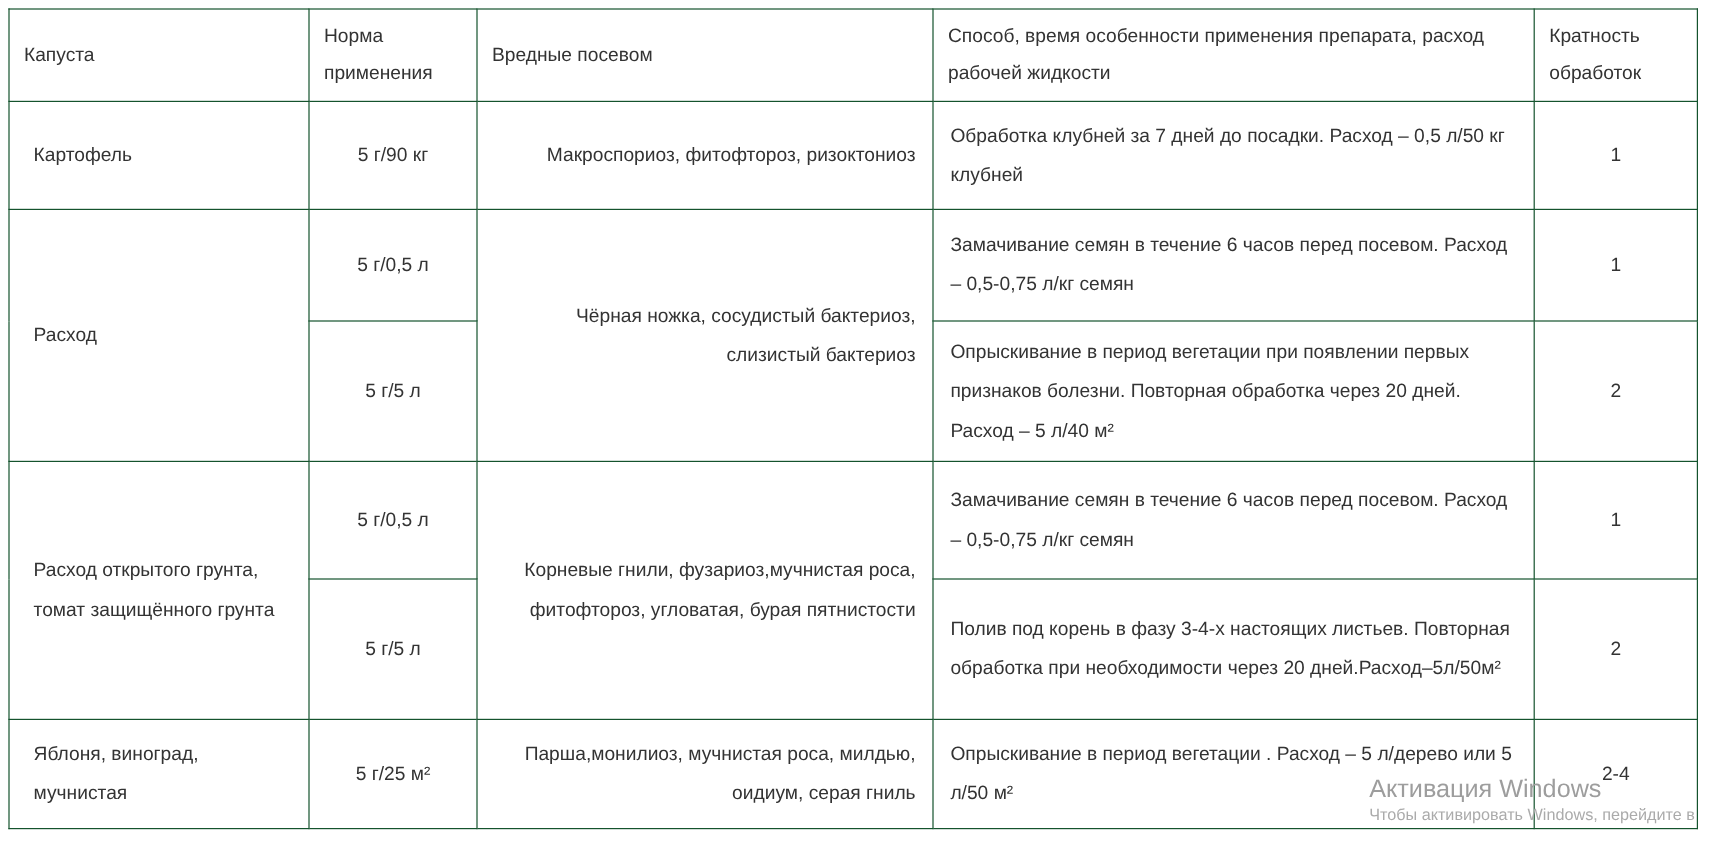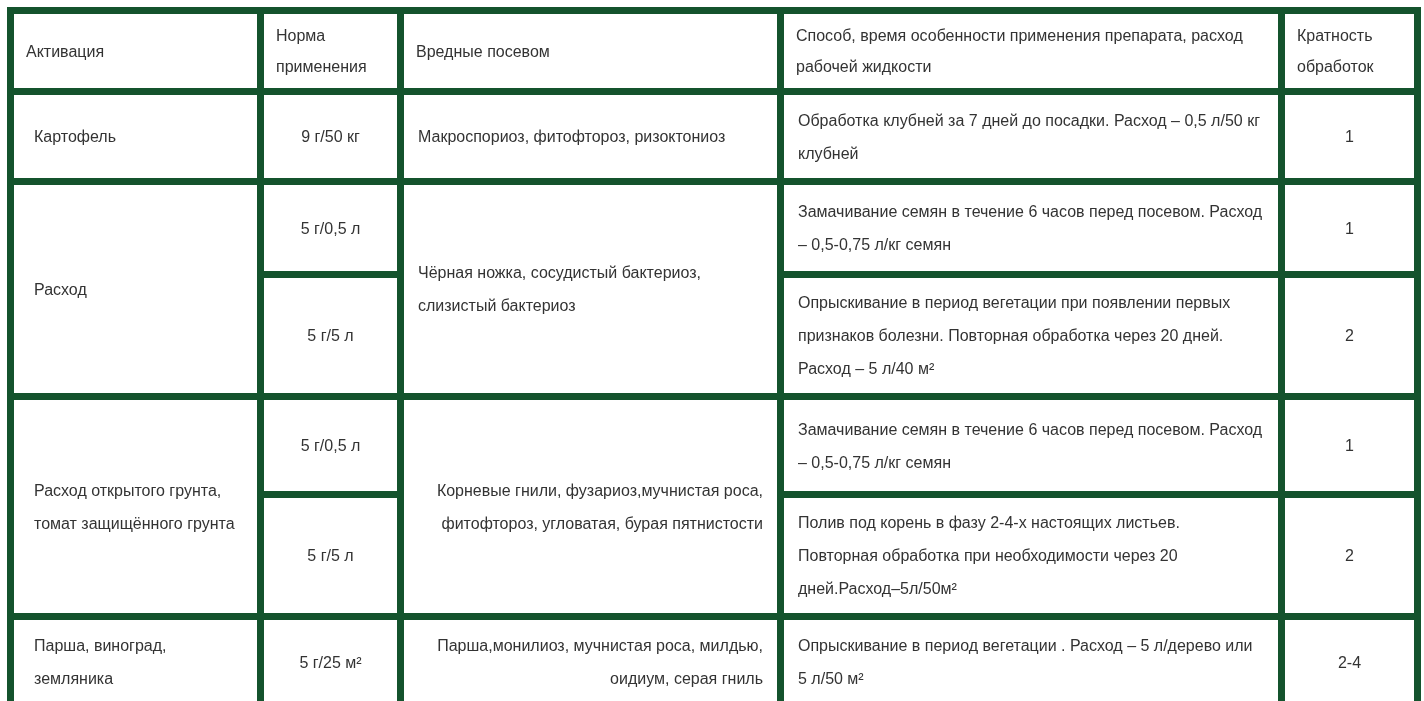--- a/index.html
+++ b/index.html
@@ -22,36 +22,36 @@
     top: 7px;
     border-collapse: collapse;
     table-layout: fixed;
     width: 1407px;
     font-size: 16px;
     line-height: 33px;
     color: #333333;
   }
   table.usage-table th,
   table.usage-table td {
-    border: 7px solid #14532d;
+    border: 1px solid #14532d;
     vertical-align: middle;
     font-weight: normal;
     overflow: hidden;
   }
   
   th.hdr {
     text-align: left;
     padding: 6px 12px;
     line-height: 31px;
   }
   
   td.c-crop   { padding: 6px 20px; }
   td.c-rate   { text-align: center; padding: 6px 8px;  }
   td.c-pests  { padding: 6px 14px; }
-  td.c-pests.al-center { text-align: left; }
+  td.c-pests.al-center { text-align: right; }
   td.c-pests.al-left   { text-align: right;   }
   td.c-method { text-align: left;   padding: 8px 14px; }
   td.c-times  { text-align: center; padding: 6px 8px;  }
   
   tr.h77  { height: 77px;  }
   tr.h90  { height: 90px;  }
   tr.h93  { height: 93px;  }
   tr.h117 { height: 117px; }
   tr.h98  { height: 98px;  }
   tr.h91  { height: 91px;  }
@@ -83,32 +83,32 @@
   <table class="usage-table">
     <colgroup>
       <col style="width:250px">
       <col style="width:140px">
       <col style="width:380px">
       <col style="width:501px">
       <col style="width:136px">
     </colgroup>
     <thead>
       <tr class="h77">
-        <th class="hdr">Активация</th>
+        <th class="hdr">Капуста</th>
         <th class="hdr">Норма применения</th>
         <th class="hdr">Вредные посевом</th>
         <th class="hdr">Способ, время особенности применения препарата, расход рабочей жидкости</th>
         <th class="hdr">Кратность обработок</th>
       </tr>
     </thead>
     <tbody>
 
       <tr class="h90">
         <td class="c-crop">Картофель</td>
-        <td class="c-rate">9 г/50 кг</td>
+        <td class="c-rate">5 г/90 кг</td>
         <td class="c-pests al-center">Макроспориоз, фитофтороз, ризоктониоз</td>
         <td class="c-method">Обработка клубней за 7 дней до посадки. Расход – 0,5 л/50 кг клубней</td>
         <td class="c-times">1</td>
       </tr>
 
       <tr class="h93">
         <td class="c-crop" rowspan="2">Расход</td>
         <td class="c-rate">5 г/0,5 л</td>
         <td class="c-pests al-center" rowspan="2">Чёрная ножка, сосудистый бактериоз, слизистый бактериоз</td>
         <td class="c-method">Замачивание семян в течение 6 часов перед посевом. Расход – 0,5-0,75 л/кг семян</td>
@@ -122,28 +122,32 @@
 
       <tr class="h98">
         <td class="c-crop" rowspan="2">Расход открытого грунта, томат защищённого грунта</td>
         <td class="c-rate">5 г/0,5 л</td>
         <td class="c-pests al-left" rowspan="2">Корневые гнили, фузариоз,мучнистая роса, фитофтороз, угловатая, бурая пятнистости</td>
         <td class="c-method">Замачивание семян в течение 6 часов перед посевом. Расход – 0,5-0,75 л/кг семян</td>
         <td class="c-times">1</td>
       </tr>
       <tr class="h117">
         <td class="c-rate">5 г/5 л</td>
-        <td class="c-method">Полив под корень в фазу 2-4-х настоящих листьев. Повторная обработка при необходимости через 20 дней.Расход–5л/50м²</td>
+        <td class="c-method">Полив под корень в фазу 3-4-х настоящих листьев. Повторная обработка при необходимости через 20 дней.Расход–5л/50м²</td>
         <td class="c-times">2</td>
       </tr>
 
       <tr class="h91">
-        <td class="c-crop">Парша, виноград, земляника</td>
+        <td class="c-crop">Яблоня, виноград, мучнистая</td>
         <td class="c-rate">5 г/25 м²</td>
         <td class="c-pests al-left">Парша,монилиоз, мучнистая роса, милдью, оидиум, серая гниль</td>
         <td class="c-method">Опрыскивание в период вегетации . Расход – 5 л/дерево или 5 л/50 м²</td>
         <td class="c-times">2-4</td>
       </tr>
     </tbody>
   </table>
 
+  <div class="watermark">
+    <div class="wm-title">Активация Windows</div>
+    <div class="wm-subtitle">Чтобы активировать Windows, перейдите в</div>
+  </div>
 
 </div>
 
 </body></html>

